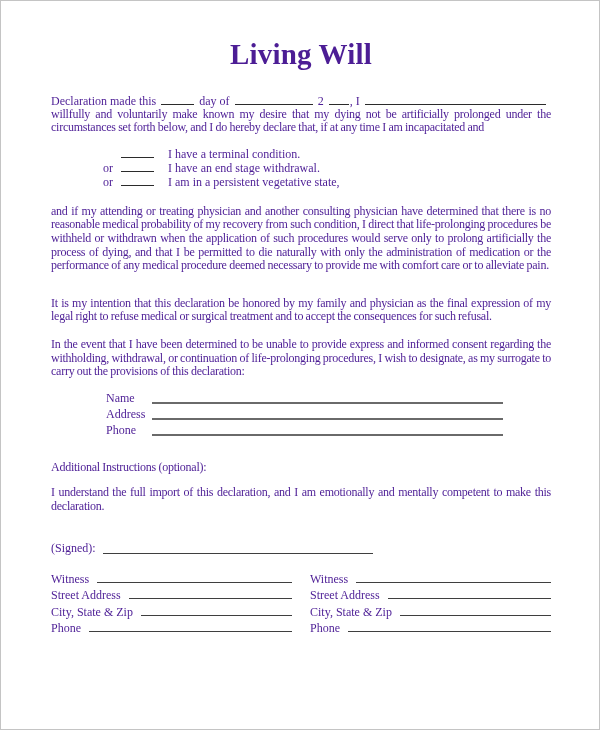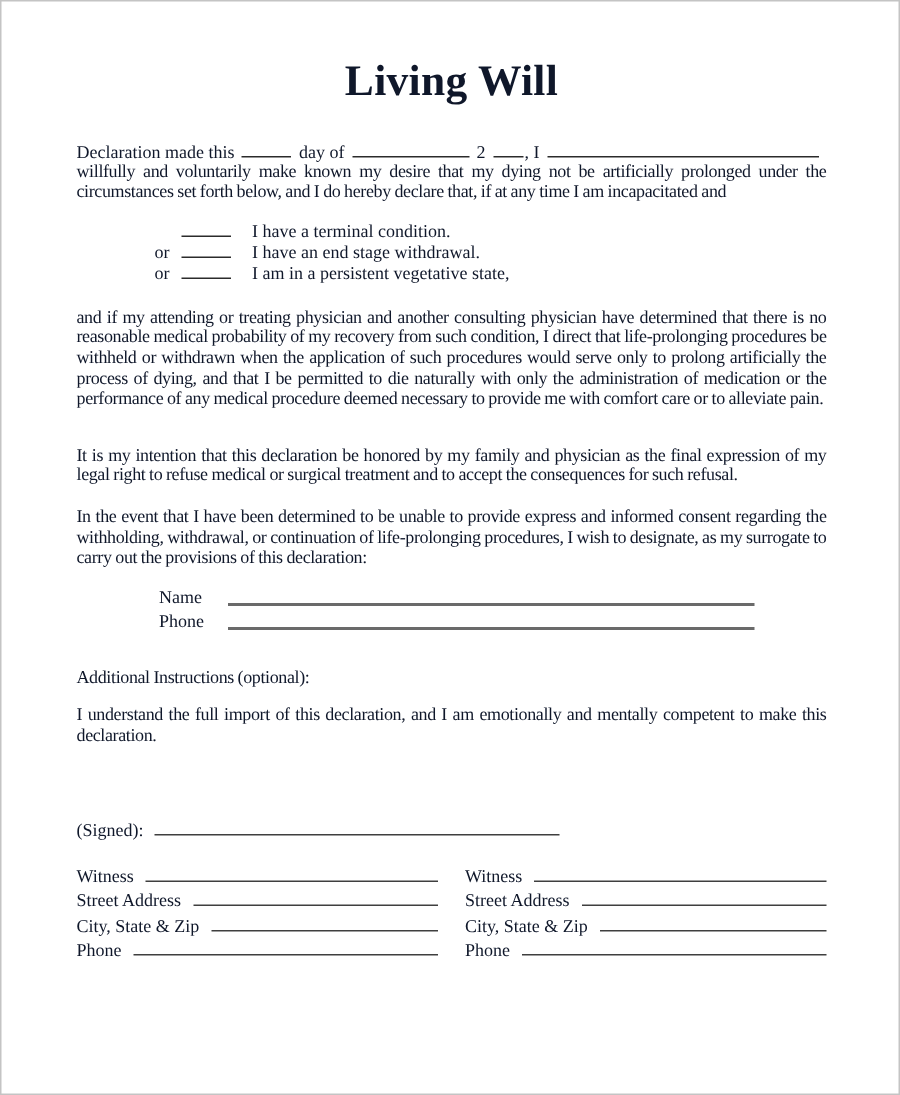--- a/index.html
+++ b/index.html
@@ -5,21 +5,21 @@
   * { margin:0; padding:0; box-sizing:border-box; }
   html,body { background:#ffffff; }
   .page {
     position:relative;
     width:600px; height:730px;
     background:#ffffff;
     border:1px solid #c4c4c4;
     padding:38px 48px 0 50px;
     overflow:hidden;
     font-family:"Liberation Serif", serif;
-    color:#0f172a;
+    color:#4c1d95;
     font-size:12px;
   }
   .title {
     text-align:center;
     font-size:29px;
     font-weight:bold;
     letter-spacing:0.2px;
     line-height:1.1;
     margin-bottom:23px;
   }
@@ -53,21 +53,21 @@
   .mt16 { margin-top:16px; } .mt22 { margin-top:22px; }
   
   .fields { margin:12px 0 0 55px; width:397px; }
   .f-row { display:flex; align-items:center; height:16px; }
   .f-label { width:46px; flex:none; }
   .f-line { flex:1; border-bottom:2px solid #6a6a6a; height:11px; }
   .f-line-state { flex:none; width:24px; border-bottom:1.6px solid #3f3f3f; height:11px; margin:0 18px 0 8px; }
   .f-line-zip   { flex:none; width:64px; border-bottom:1.6px solid #3f3f3f; height:11px; margin-left:9px; }
   .f-state-label, .f-zip-label { flex:none; margin-left:10px; }
   
-  .signed-row { display:flex; align-items:flex-start; margin-top:48px; width:325px; }
+  .signed-row { display:flex; align-items:center; margin-top:27px; width:325px; }
   .signed-line { width:270px; border-bottom:1.6px solid #3f3f3f; height:11px; margin-left:7px; }
   
   .witness-wrap { display:flex; gap:18px; margin-top:16px; }
   .witness-col { flex:1;font-family:Liberation Serif, serif; }
   .w-row { display:flex; align-items:baseline; height:16.5px; }
   .w-label { white-space:nowrap; }
   .w-line { flex:1; border-bottom:1.5px solid #3f3f3f; height:11px; margin-left:8px; }
 </style>
 </head>
 <body>
@@ -108,20 +108,24 @@
 
   <div class="para mt16">and if my attending or treating physician and another consulting physician have determined that there is no reasonable medical probability of my recovery from such condition, I direct that life-prolonging procedures be withheld or withdrawn when the application of such procedures would serve only to prolong artificially the process of dying, and that I be permitted to die naturally with only the administration of medication or the performance of any medical procedure deemed necessary to provide me with comfort care or to alleviate pain.</div>
 
   <div class="para mt13">It is my intention that this declaration be honored by my family and physician as the final expression of my legal right to refuse medical or surgical treatment and to accept the consequences for such refusal.</div>
 
   <div class="para mt14">In the event that I have been determined to be unable to provide express and informed consent regarding the withholding, withdrawal, or continuation of life-prolonging procedures, I wish to designate, as my surrogate to carry out the provisions of this declaration:</div>
 
   <div class="fields">
     <div class="f-row">
       <span class="f-label">Name</span>
+      <span class="f-line"></span>
+    </div>
+    <div class="f-row">
+      <span class="f-label">Address</span>
       <span class="f-line"></span>
     </div>
     <div class="f-row">
       <span class="f-label">Phone</span>
       <span class="f-line"></span>
     </div>
   </div>
 
   <div class="para mt22">Additional Instructions (optional):</div>
 

